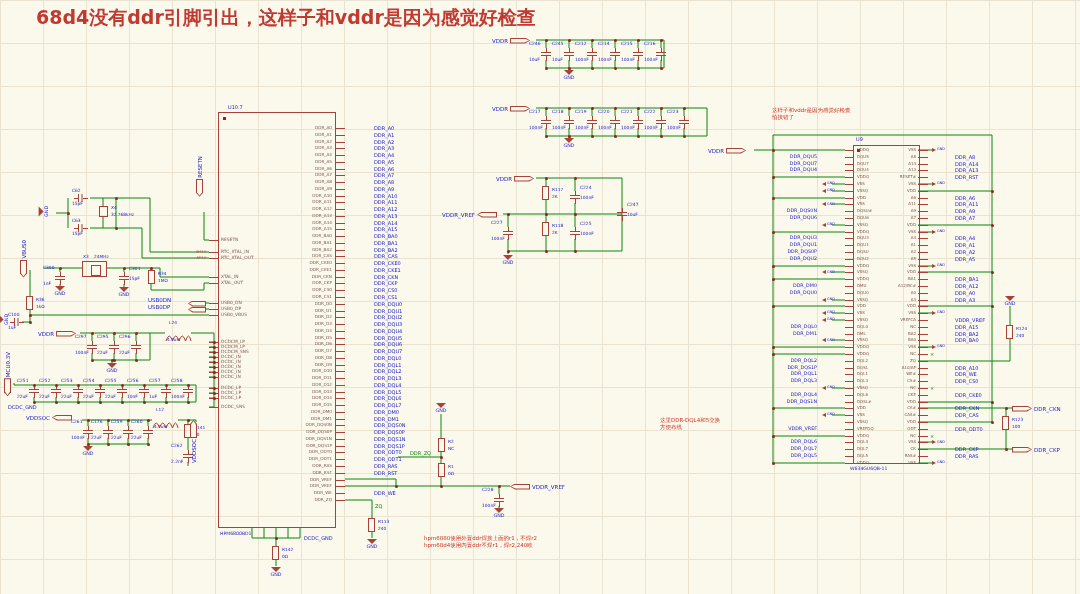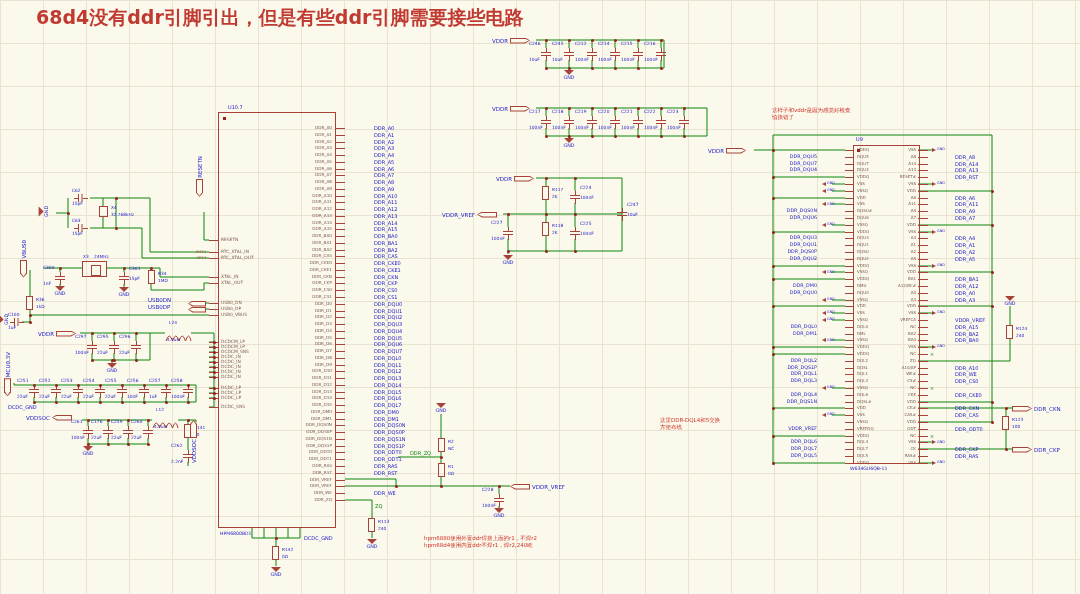--- a/index.html
+++ b/index.html
@@ -115,21 +115,21 @@
     <path d="M536 40 H664 M546 68 H664 M664 40 V68 M569 68 V70 M546 40 V48 M569 40 V48 M592 40 V48 M615 40 V48 M638 40 V48 M661 40 V48 M546 60 V68 M569 60 V68 M592 60 V68 M615 60 V68 M638 60 V68 M661 60 V68 M536 108 H707 M546 136 H707 M707 108 V136 M569 136 V138 M546 108 V116 M569 108 V116 M592 108 V116 M615 108 V116 M638 108 V116 M661 108 V116 M684 108 V116 M546 128 V136 M569 128 V136 M592 128 V136 M615 128 V136 M638 128 V136 M661 128 V136 M684 128 V136 M536 178 H622 M622 178 V251 M503 214 H622 M508 251 H622 M508 251 V254 M546 178 V186 M546 200 V214 M546 214 V222 M546 236 V251 M575 178 V191 M575 203 V214 M575 214 V227 M575 239 V251 M508 214 V227 M508 239 V251"></path>
     <path d="M68 198 V228 M56 213 H68 M90 198 H116 M90 228 H116 M116 198 V228 M103 198 V206 M103 217 V228 M116 198 H150 M150 198 V252 M150 252 H209 M116 228 H142 M142 228 V258 M142 258 H209 M204 212 V240 M204 240 H209 M44 268 H82 M60 268 V272 M60 284 V286 M107 268 H160 M124 268 V272 M124 284 V287 M151 268 V270 M151 284 V290 M151 290 H204 M204 290 V283 M204 283 H209 M160 268 V277 M160 277 H209 M30 270 V296 M30 310 V315 M30 315 H209 M30 315 V322 M30 322 H22 M80 333 H165 M191 333 H214 M214 333 V407 M214 342 H209 M214 347 H209 M214 352 H209 M214 357 H209 M214 362 H209 M214 367 H209 M214 372 H209 M214 377 H209 M214 388 H209 M214 393 H209 M214 398 H209 M214 407 H209 M92 333 V341 M114 333 V341 M136 333 V341 M92 353 V360 M114 353 V360 M136 353 V360 M92 360 H150 M150 333 V360 M112 360 V363 M206 303 H209 M206 309 H209 M14 383 V385 M14 385 H196 M34 402 H196 M196 385 V402 M34 397 V402 M56 397 V402 M78 397 V402 M100 397 V402 M122 397 V402 M144 397 V402 M166 397 V402 M188 397 V402 M82 420 H152 M178 420 H196 M188 420 V424 M188 438 V450 M188 462 V466 M88 420 V426 M108 420 V426 M128 420 V426 M148 420 V426 M88 438 V444 M108 438 V444 M128 438 V444 M148 438 V444 M88 444 H148 M88 444 V446 M196 420 V422"></path>
     <path d="M345 479 H396 M345 486 H396 M396 479 V486 M396 486 H510 M345 500 H372 M372 500 V518 M372 532 V538 M252 528 V538 M264 528 V538 M276 528 V538 M288 528 V538 M300 528 V538 M252 538 H300 M276 538 V546 M276 560 V566"></path>
     <path d="M441 414 V438 M441 452 V463 M441 477 V486 M398 457 H441 M499 486 V494 M499 506 V508"></path>
     <path d="M754 150 H845 M773 150 V135 M773 135 H992 M992 135 V422 M773 150 V463 M773 177 H845 M773 198 H845 M773 232 H845 M773 266 H845 M773 279 H845 M773 306 H845 M773 347 H845 M773 354 H845 M773 408 H845 M773 436 H845 M773 463 H845 M918 191 H992 M918 225 H992 M918 272 H992 M918 306 H992 M918 402 H992 M918 422 H992 M1010 306 V325 M1010 339 V361 M918 361 H1010 M918 408 H1012 M918 449 H1012 M1006 408 V416 M1006 430 V449 M832 184 H845 M832 191 H845 M832 204 H845 M832 225 H845 M832 272 H845 M832 300 H845 M832 313 H845 M832 320 H845 M832 340 H845 M832 388 H845 M832 415 H845 M918 150 H932 M918 184 H932 M918 232 H932 M918 266 H932 M918 313 H932 M918 347 H932 M918 442 H932 M918 463 H932"></path>
   </g>
 </svg>
 
 <div class="lay">
 
-  <div class="title">68d4没有ddr引脚引出，但是有些ddr引脚需要接些电路</div>
+  <div class="title">68d4没有ddr引脚引出，这样子和vddr是因为感觉好检查</div>
   <div class="note" style="left:772px;top:107px">
     <div>这样子和vddr是因为感觉好检查</div>
     <div>怕接错了</div>
   </div>
   <div class="note" style="left:660px;top:417px">
     <div>这里DDR-DQL4和5交换</div>
     <div>方便布线</div>
   </div>
   <div class="note" style="left:424px;top:535px">
     <div>hpm6880使用外置ddr焊接上面的r1，不焊r2</div>

